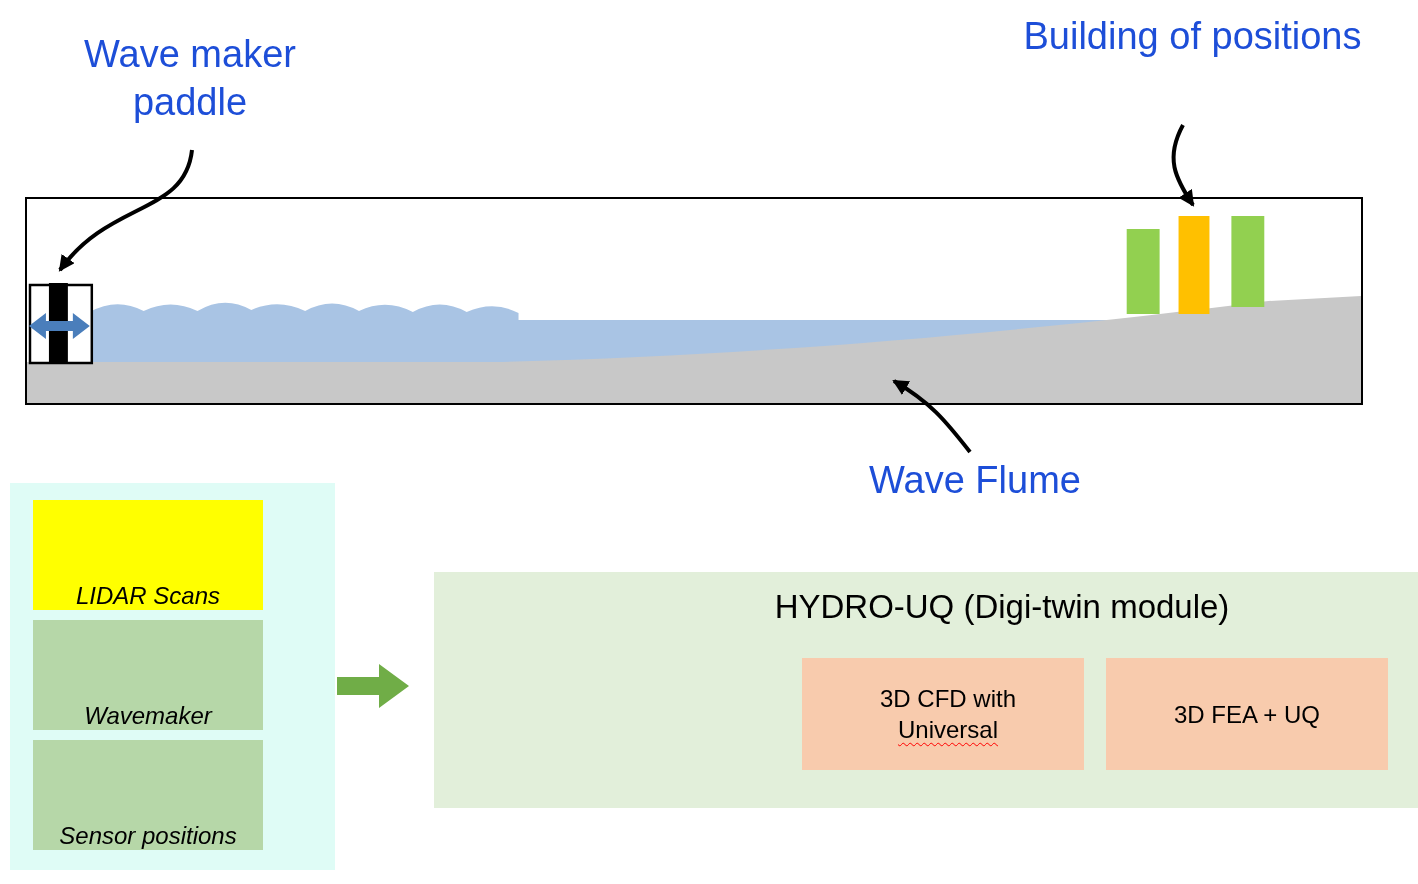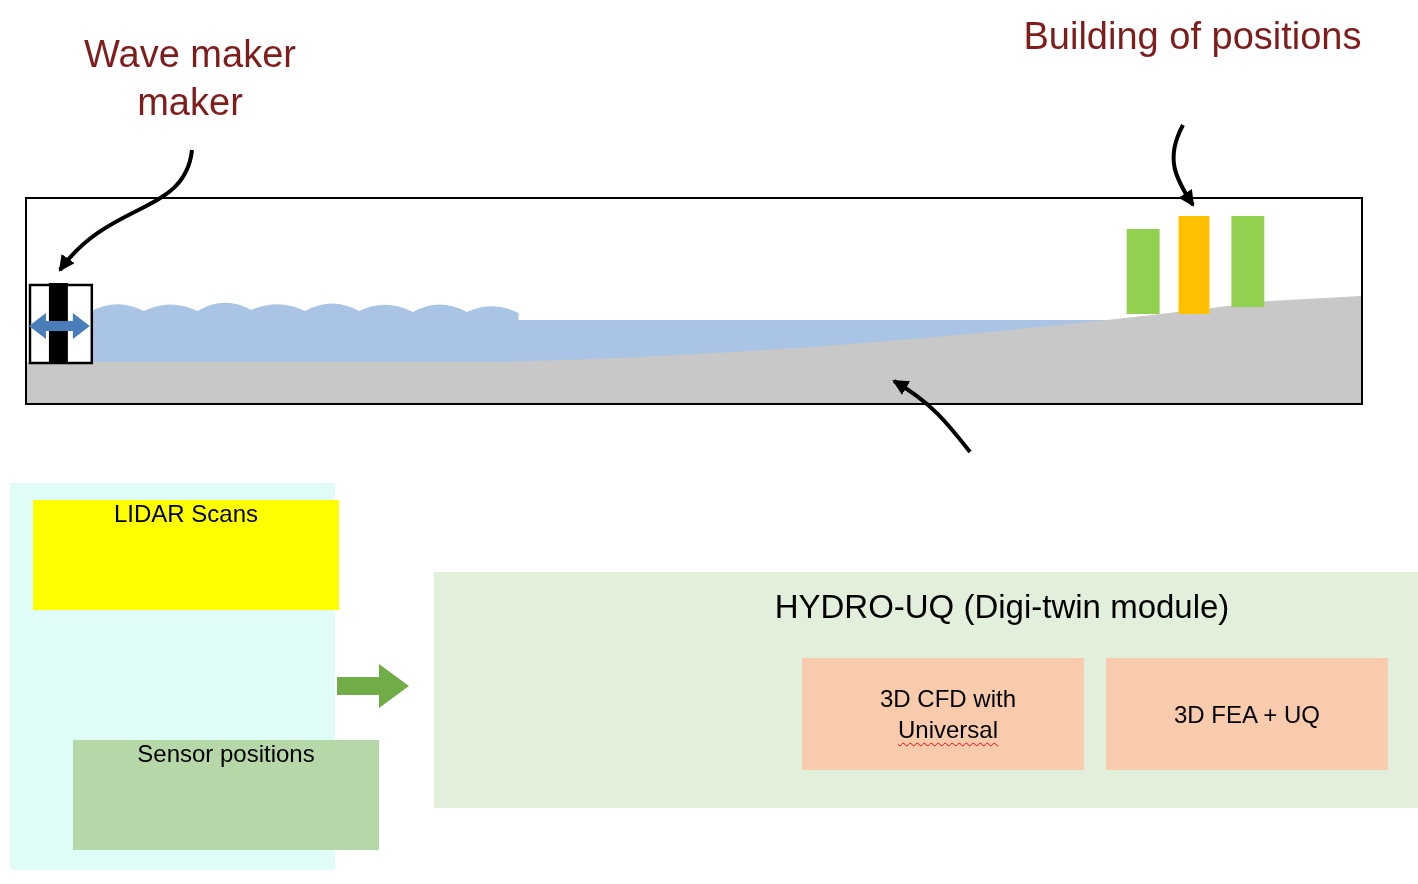--- a/index.html
+++ b/index.html
@@ -1,31 +1,31 @@
 <!DOCTYPE html>
 <html><head>
 <meta charset="utf-8">
 <style>
   * { margin: 0; padding: 0; box-sizing: border-box; }
   html, body { background: #ffffff; }
   body { font-family: "Liberation Sans", sans-serif; color: #000; }
   .page { position: relative; width: 1418px; height: 884px; background: #fff; overflow: hidden; }
 
-  .big-label { position: absolute; text-align: center; font-size: 38px; line-height: 48px; color: #7f1d1d; }
+  .big-label { position: absolute; text-align: center; font-size: 38px; line-height: 48px; color: #1d4ed8; }
   #wave-maker-label { left: 40px; top: 30px; width: 300px; }
   #building-label   { left: 995px; top: 12px; width: 395px; }
   #wave-flume-label { left: 840px; top: 456px; width: 270px; }
 
   #flume-box { position: absolute; left: 25px; top: 197px; width: 1338px; height: 208px; border: 2px solid #000; background: #fff; }
   #flume-box svg { display: block; width: 100%; height: 100%; }
 
   #annotations { position: absolute; left: 0; top: 0; width: 1418px; height: 884px; pointer-events: none; }
 
   #inputs-panel { position: absolute; left: 10px; top: 483px; width: 325px; height: 387px; }
-  .input-box { position: absolute; left: 23px; width: 306px; height: 110px; display: flex; align-items: flex-start; justify-content: center; font-size: 24px; text-align: center; }
+  .input-box { position: absolute; left: 23px; width: 230px; height: 110px; display: flex; align-items: flex-end; justify-content: center; font-size: 24px; text-align: center; font-style: italic; }
   #lidar-box { top: 17px; }
   #wavemaker-box { top: 137px; }
   #sensor-box { top: 257px; }
 
   #flow-arrow { position: absolute; left: 337px; top: 662px; width: 72px; height: 48px; }
 
   #module-panel { position: absolute; left: 395px; top: 572px; width: 1136px; height: 236px; margin-left: 39px; }
   #module-title { position: absolute; top: 16px; left: 0; width: 100%; text-align: center; font-size: 33px; }
   .module-box { position: absolute; top: 86px; width: 282px; height: 112px; display: flex; flex-direction: column; align-items: center; justify-content: center; font-size: 24px; line-height: 31px; text-align: center; }
   #interpreter-box { left: 20px; }
@@ -34,57 +34,61 @@
 
   .squiggle { text-decoration: underline; text-decoration-style: wavy; text-decoration-color: #ff0000; text-decoration-thickness: 1px; text-underline-offset: 4px; }
 </style>
 </head>
 <body>
 
 <div class="page">
 
   <div class="big-label" id="wave-maker-label">
     <div>Wave maker</div>
-    <div>maker</div>
+    <div>paddle</div>
   </div>
 
   <div class="big-label" id="building-label">
     <div>Building of positions</div>
   </div>
 
   <div id="flume-box">
     <svg viewBox="0 0 1338 204" preserveAspectRatio="none">
       <path d="M63,180 L63,113 q27,-15 54,-1 q27,-13 54,0 q27,-16 54,-1 q27,-12 54,1 q27,-15 54,0 q27,-13 54,1 q27,-15 54,0 q27,-12 52,1 l0,7 L1130,121 L1130,180 Z" fill="#a9c4e4"></path>
       <path d="M0,163 L470,163 C760,156 1020,130 1245,102 L1338,97 L1338,204 L0,204 Z" fill="#c8c8c8"></path>
       <rect x="1103" y="30" width="33" height="85" fill="#92d050"></rect>
       <rect x="1155" y="17" width="31" height="98" fill="#ffc000"></rect>
       <rect x="1208" y="17" width="33" height="91" fill="#92d050"></rect>
       <rect x="3" y="86" width="62" height="78" fill="#ffffff" stroke="#000000" stroke-width="2.5"></rect>
       <rect x="22" y="84" width="19" height="81" fill="#000000"></rect>
       <polygon points="2,127 19,114 19,122 46,122 46,114 63,127 46,140 46,132 19,132 19,140" fill="#4a7ebb"></polygon>
     </svg>
   </div>
 
+  <div class="big-label" id="wave-flume-label">Wave Flume</div>
 
   <svg id="annotations">
     <defs>
       <marker id="ah" markerUnits="userSpaceOnUse" markerWidth="20" markerHeight="18" refX="14" refY="8" orient="auto">
         <polygon points="0,0 16,8 0,16" fill="#000000"></polygon>
       </marker>
     </defs>
     <path d="M192,150 C185,215 110,200 60,270" fill="none" stroke-width="4" marker-end="url(#ah)" stroke="#000000"></path>
     <path d="M1183,125 C1165,158 1175,178 1193,205" fill="none" stroke-width="4" marker-end="url(#ah)" stroke="#000000"></path>
     <path d="M970,452 C945,420 930,402 894,381" fill="none" stroke-width="4" marker-end="url(#ah)" stroke="#000000"></path>
   </svg>
 
   <div id="inputs-panel" style="background: rgb(223, 252, 246);">
     <div class="input-box" id="lidar-box" style="background: rgb(255, 255, 0);">
       <span>LIDAR Scans</span>
     </div>
-    <div class="input-box" id="sensor-box" style="background: rgb(182, 215, 168); margin-left: 40px;">
+    <div class="input-box" id="wavemaker-box" style="background: rgb(182, 215, 168);">
+      <span>Wavemaker</span>
+    </div>
+    <div class="input-box" id="sensor-box" style="background: rgb(182, 215, 168);">
       <span>Sensor positions</span>
     </div>
   </div>
 
   <svg id="flow-arrow" viewBox="0 0 72 48">
     <polygon points="0,15 42,15 42,2 72,24 42,46 42,33 0,33" fill="#70ad47"></polygon>
   </svg>
 
   <div id="module-panel" style="background: rgb(226, 239, 218);">
     <div id="module-title">HYDRO-UQ (Digi-twin module)</div>

